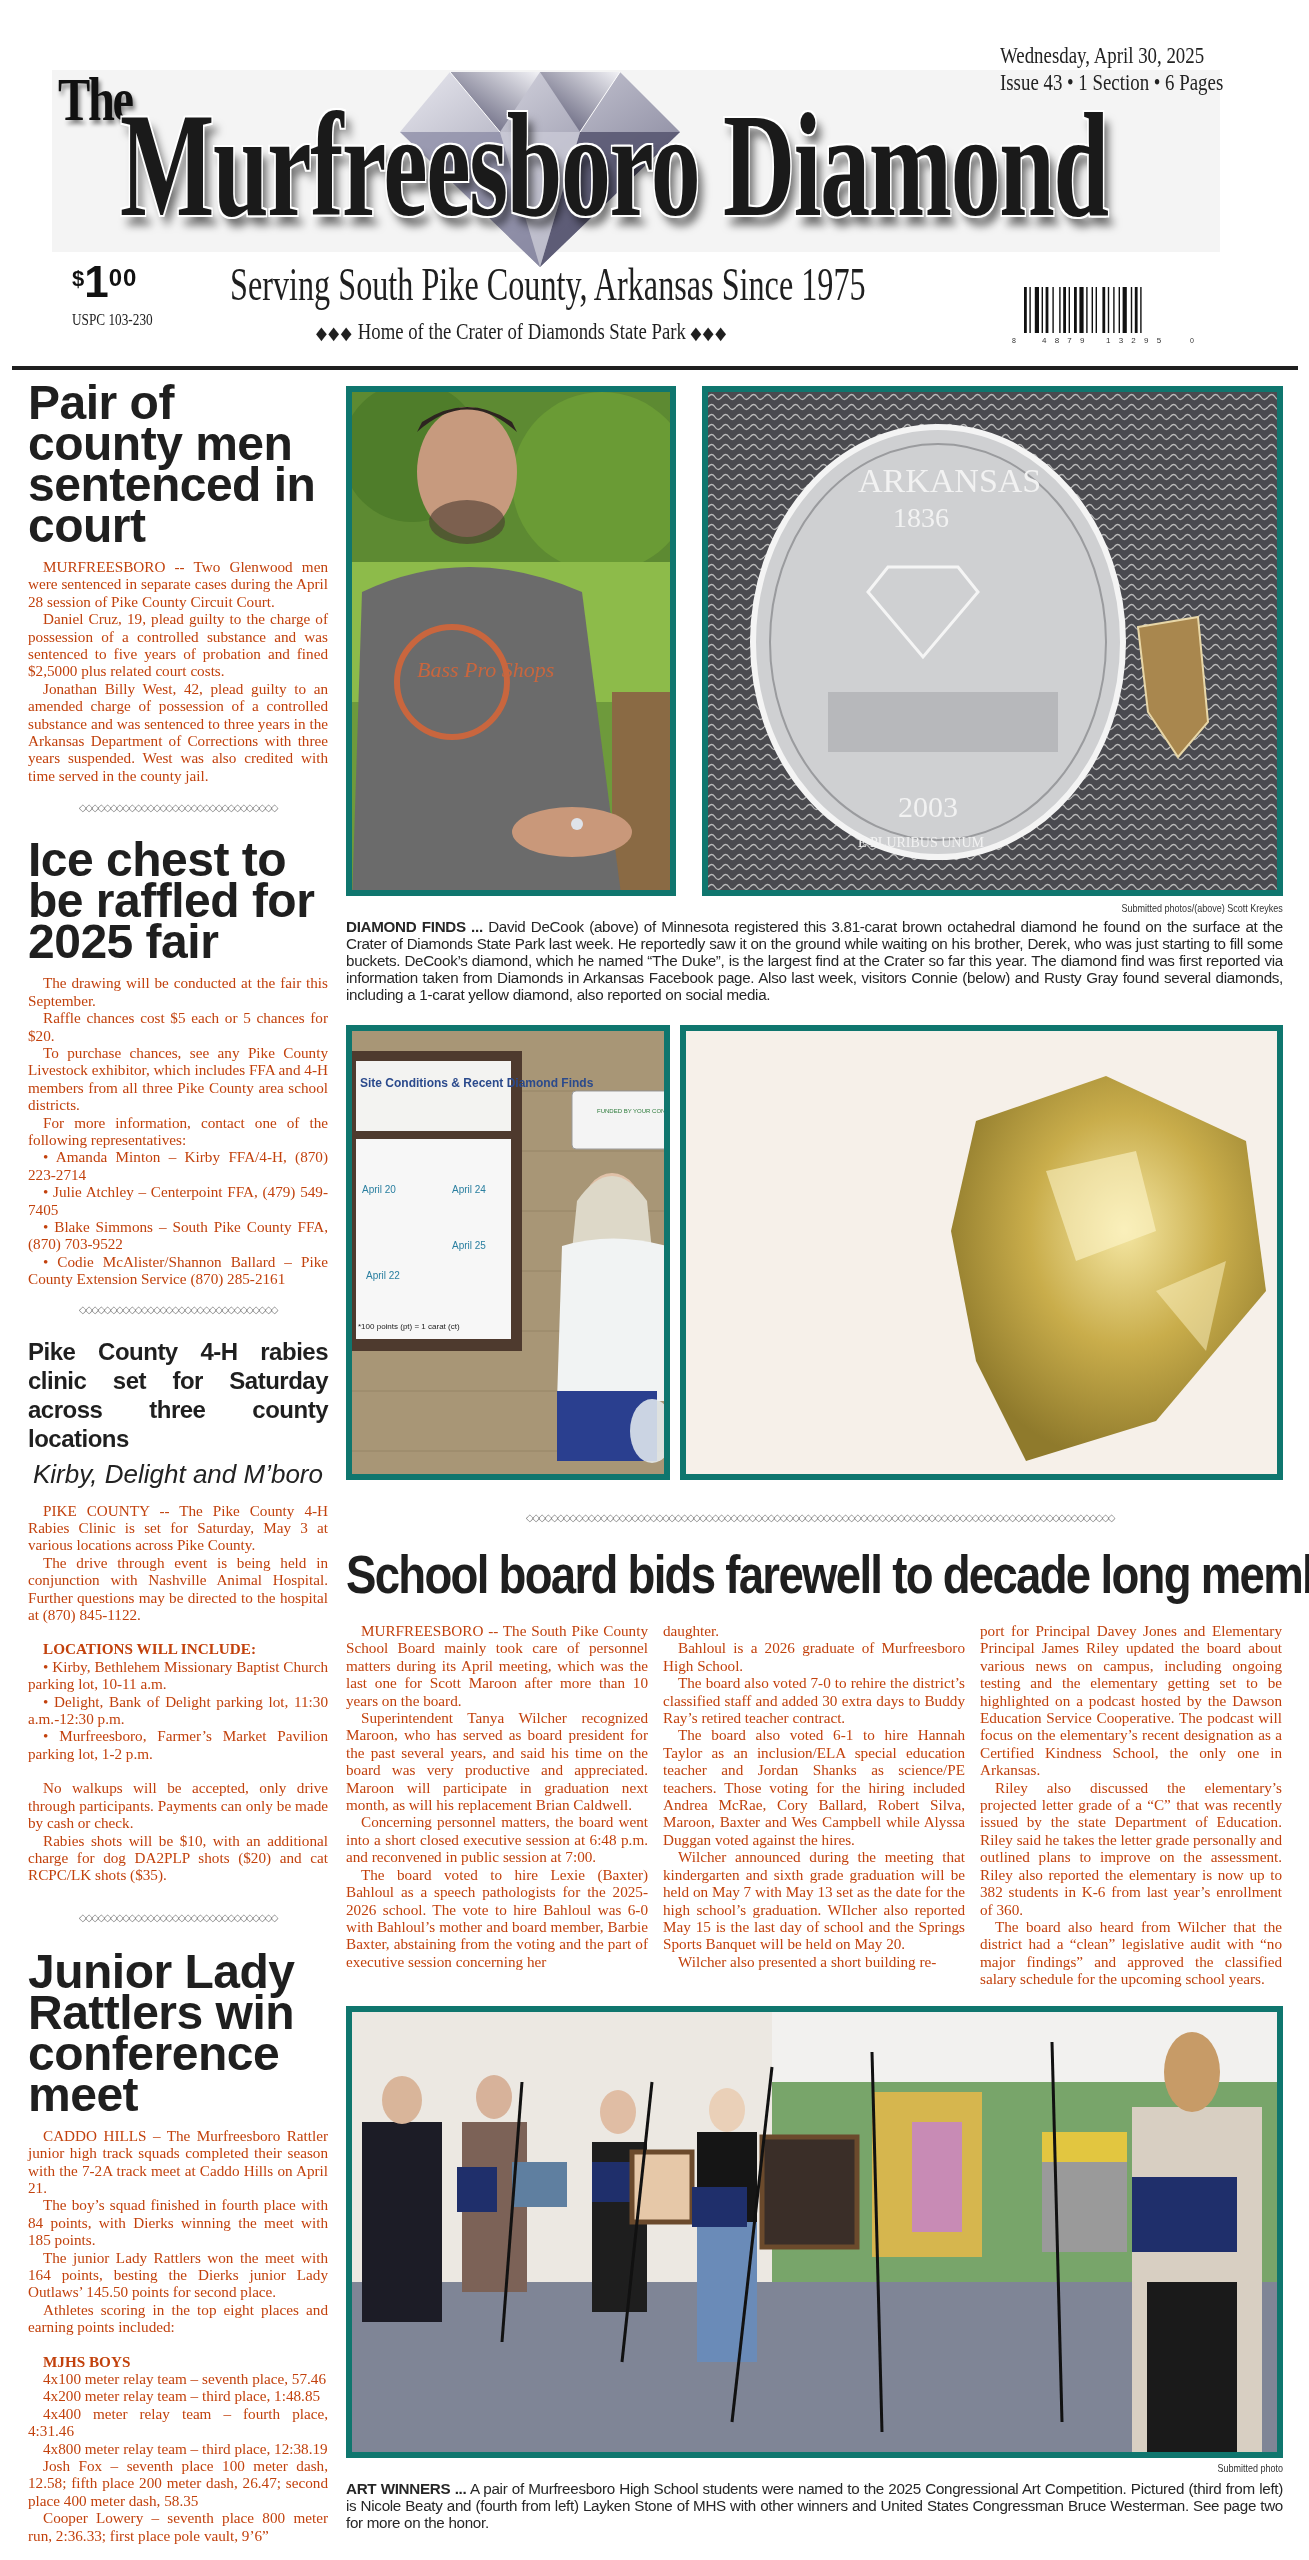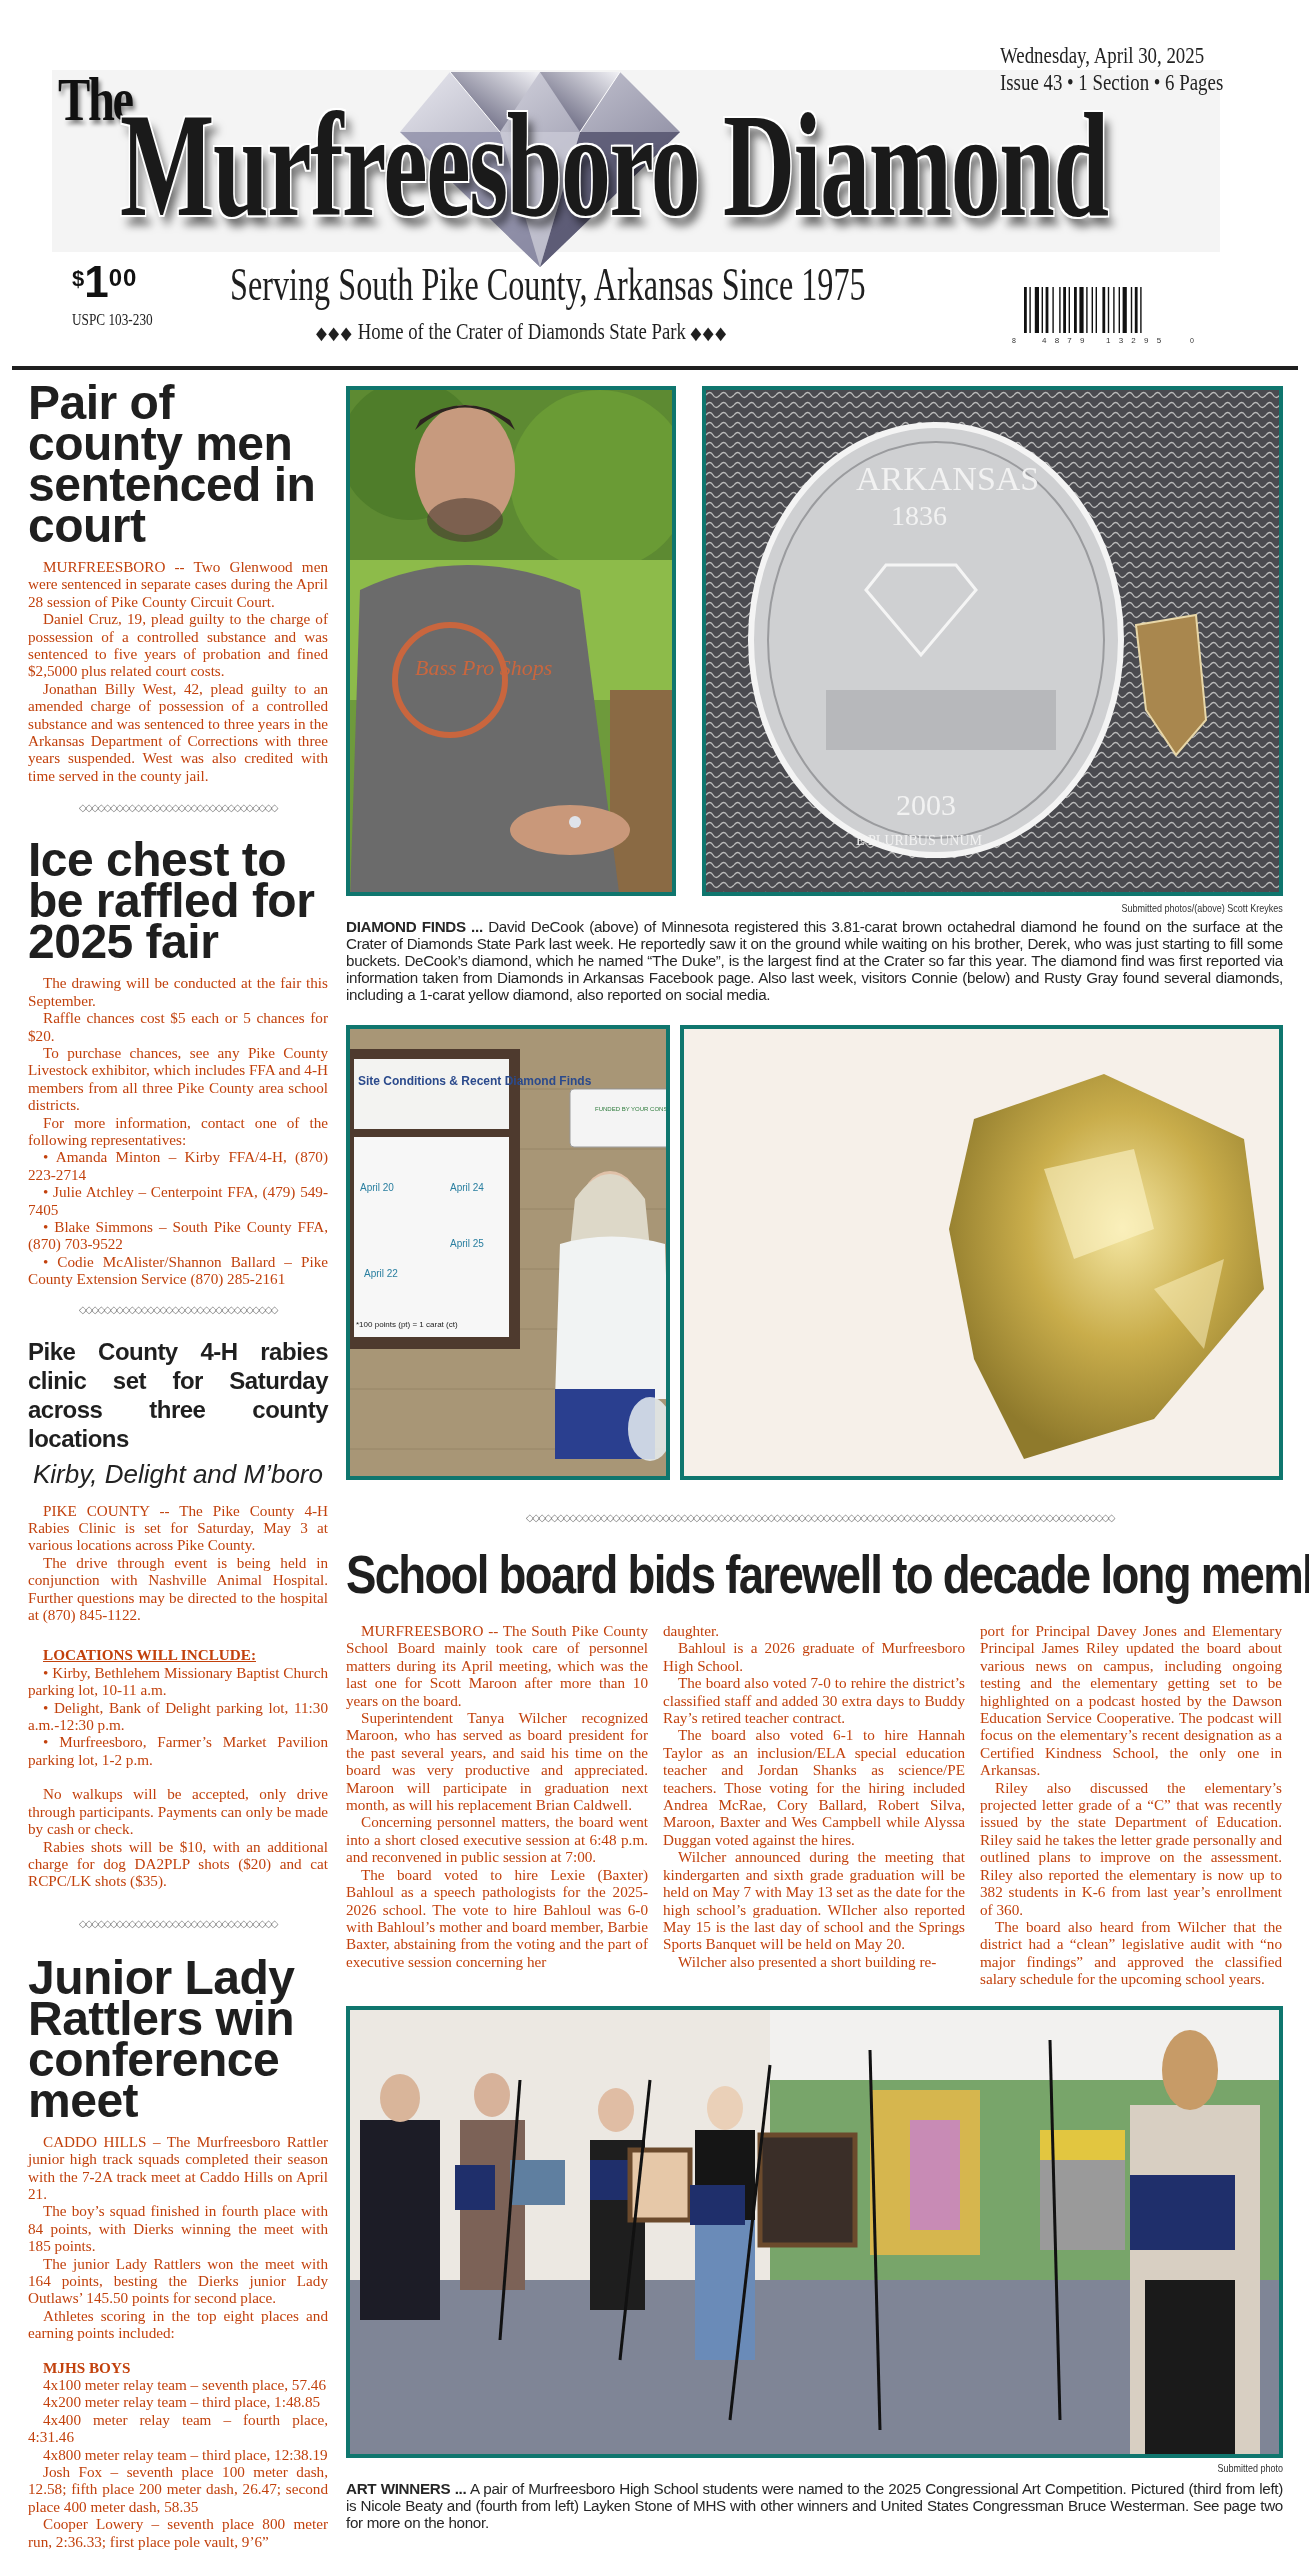--- a/index.html
+++ b/index.html
@@ -38,21 +38,21 @@
   .headline { font-family: "Liberation Sans", sans-serif; font-weight: bold; color: #1f1f1f; letter-spacing: -0.5px; }
   .h-left { font-size: 48px; line-height: 41px; }
   .body { font-family: "Liberation Serif", serif; font-size: 15.2px; line-height: 17.4px; color: #c2410c; text-align: justify; hyphens: auto; }
   .body p { text-indent: 15px; }
   .body p.noind { text-indent: 0; }
   .divider { font-family: "DejaVu Sans", sans-serif; font-size: 10px; letter-spacing: -1.5px; color: #777; text-align: center; white-space: nowrap; overflow: hidden; }
   .subhead-it { font-family: "Liberation Sans", sans-serif; font-style: italic; font-size: 26px; text-align: center; color: #222; }
   .loc-label { font-weight: bold; text-indent: 15px; }
 
   
-  .photo { position: absolute; overflow: hidden; border: 4px solid #0f766e; }
+  .photo { position: absolute; overflow: hidden; border: 6px solid #0f766e; }
   .credit { position: absolute; font-family: "Liberation Sans", sans-serif; font-size: 11px; color: #333; text-align: right;
     transform: scaleX(0.82); transform-origin: right top; white-space: nowrap; }
   .cutline { position: absolute; font-family: "Liberation Sans", sans-serif; font-size: 15.2px; line-height: 17px; color: #262626;
     text-align: justify; letter-spacing: -0.3px; }
   .cutline b { font-weight: bold; }
 
   .h-main { position: absolute; left: 346px; top: 1545px; width: 940px; font-size: 53px; line-height: 60px; letter-spacing: -2px;
     white-space: nowrap; transform: scaleX(0.86); transform-origin: left top; }
   .col3 { position: absolute; top: 1622px; width: 302px; }
 </style>
@@ -154,21 +154,21 @@
     </div>
   </article>
   <div class="divider" style="margin:16px 0 22px;">◇◇◇◇◇◇◇◇◇◇◇◇◇◇◇◇◇◇◇◇◇◇◇◇◇◇◇◇◇◇◇◇</div>
 
   <article>
     <h2 class="headline" style="font-size:24px;line-height:29px;letter-spacing:-0.5px;text-align:justify;">Pike County 4-H rabies clinic set for Saturday across three county locations</h2>
     <div class="subhead-it" style="margin:6px 0 12px;">Kirby, Delight and M’boro</div>
     <div class="body">
       <p>PIKE COUNTY -- The Pike County 4-H Rabies Clinic is set for Saturday, May 3 at various locations across Pike County.</p>
       <p>The drive through event is being held in conjunction with Nashville Animal Hospital. Further questions may be directed to the hospital at (870) 845-1122.</p>
-      <p class="loc-label" style="margin-top:23px;text-decoration:underline;">LOCATIONS WILL INCLUDE:</p>
+      <p class="loc-label" style="margin-top:17px;">LOCATIONS WILL INCLUDE:</p>
       <p>• Kirby, Bethlehem Missionary Baptist Church parking lot, 10-11 a.m.</p>
       <p>• Delight, Bank of Delight parking lot, 11:30 a.m.-12:30 p.m.</p>
       <p>• Murfreesboro, Farmer’s Market Pavilion parking lot, 1-2 p.m.</p>
       <p style="margin-top:17px;">No walkups will be accepted, only drive through participants. Payments can only be made by cash or check.</p>
       <p>Rabies shots will be $10, with an additional charge for dog DA2PLP shots ($20) and cat RCPC/LK shots ($35).</p>
     </div>
   </article>
   <div class="divider" style="margin:28px 0 28px;">◇◇◇◇◇◇◇◇◇◇◇◇◇◇◇◇◇◇◇◇◇◇◇◇◇◇◇◇◇◇◇◇</div>
 
   <article>

